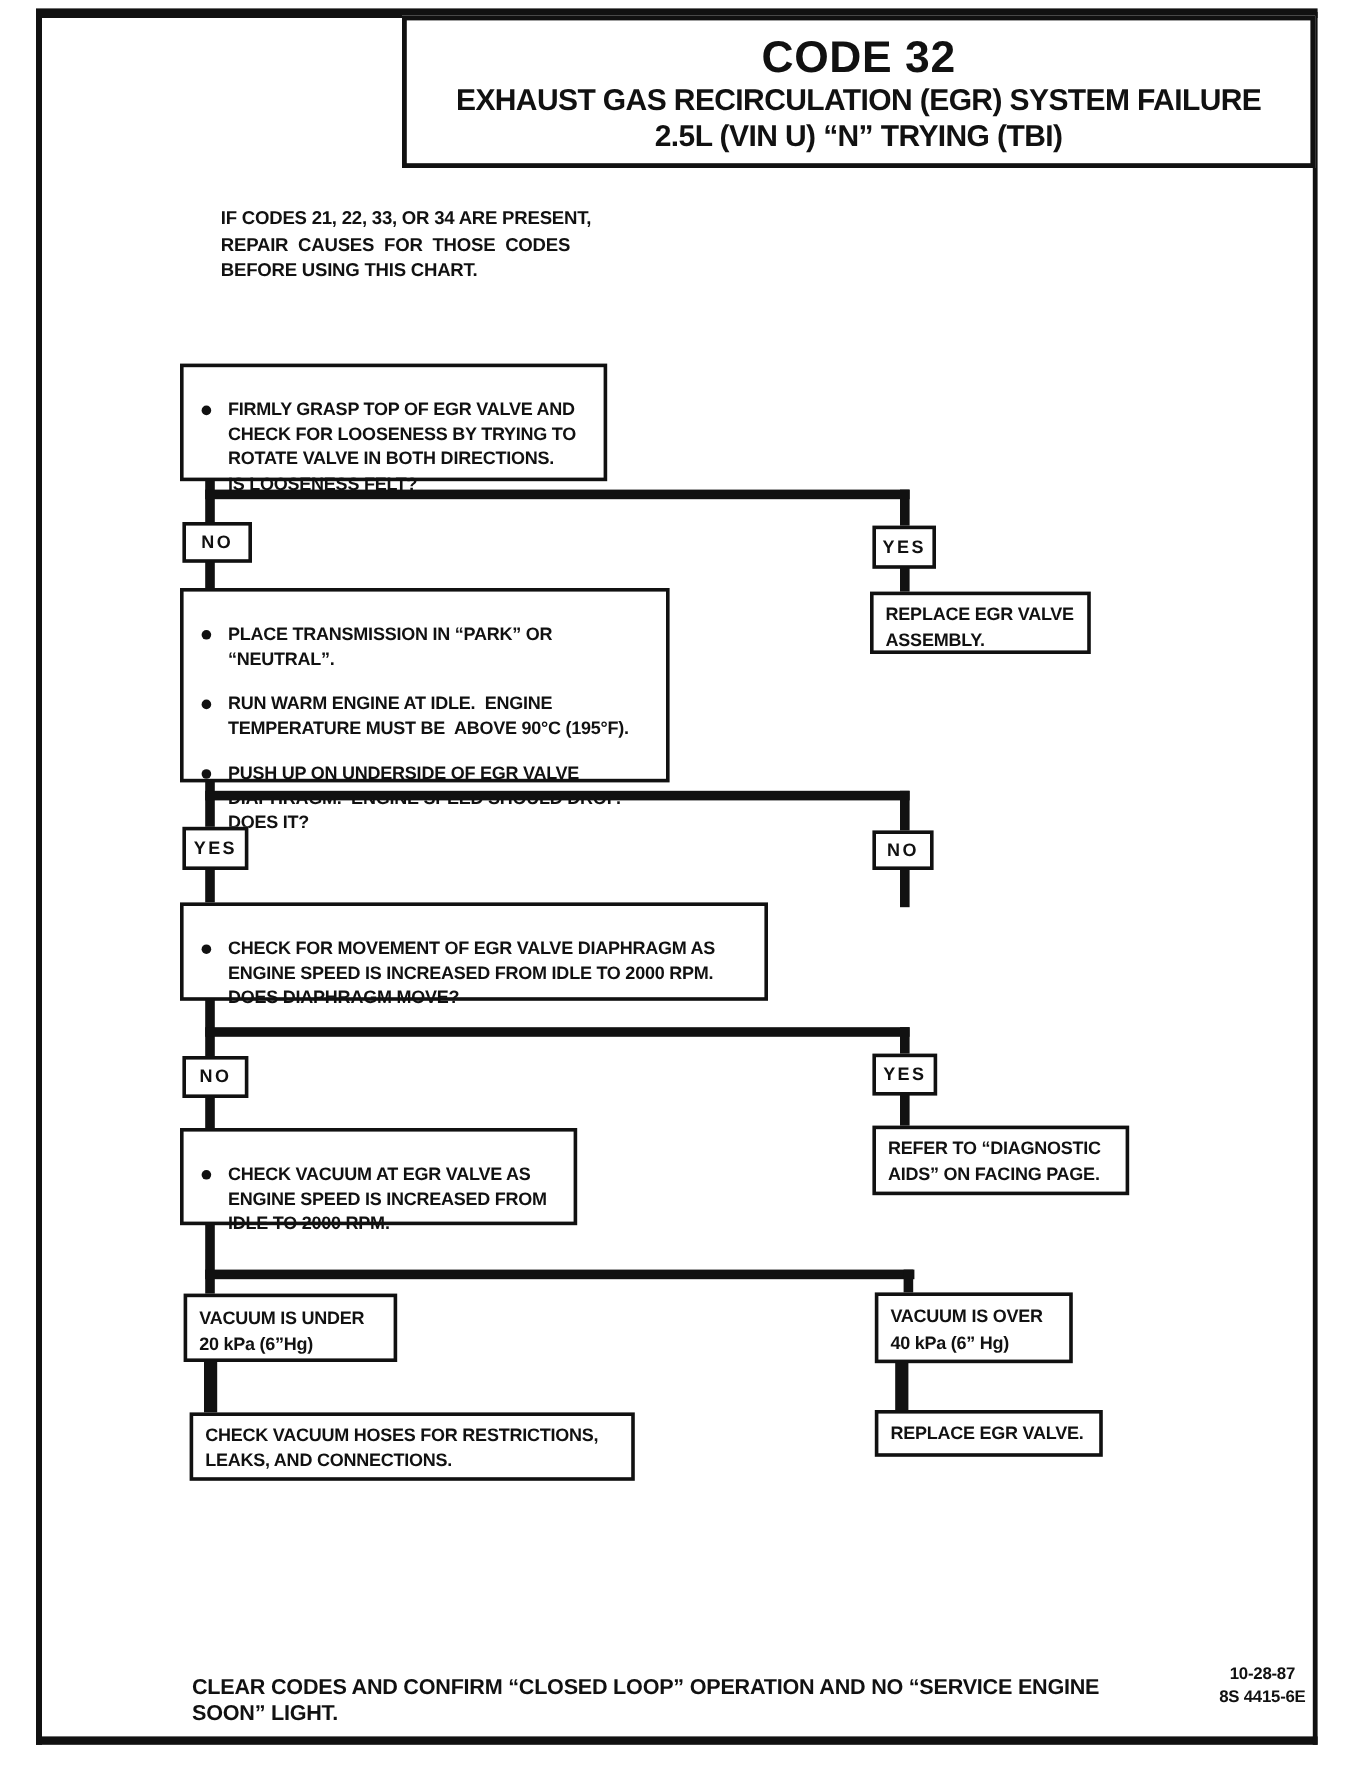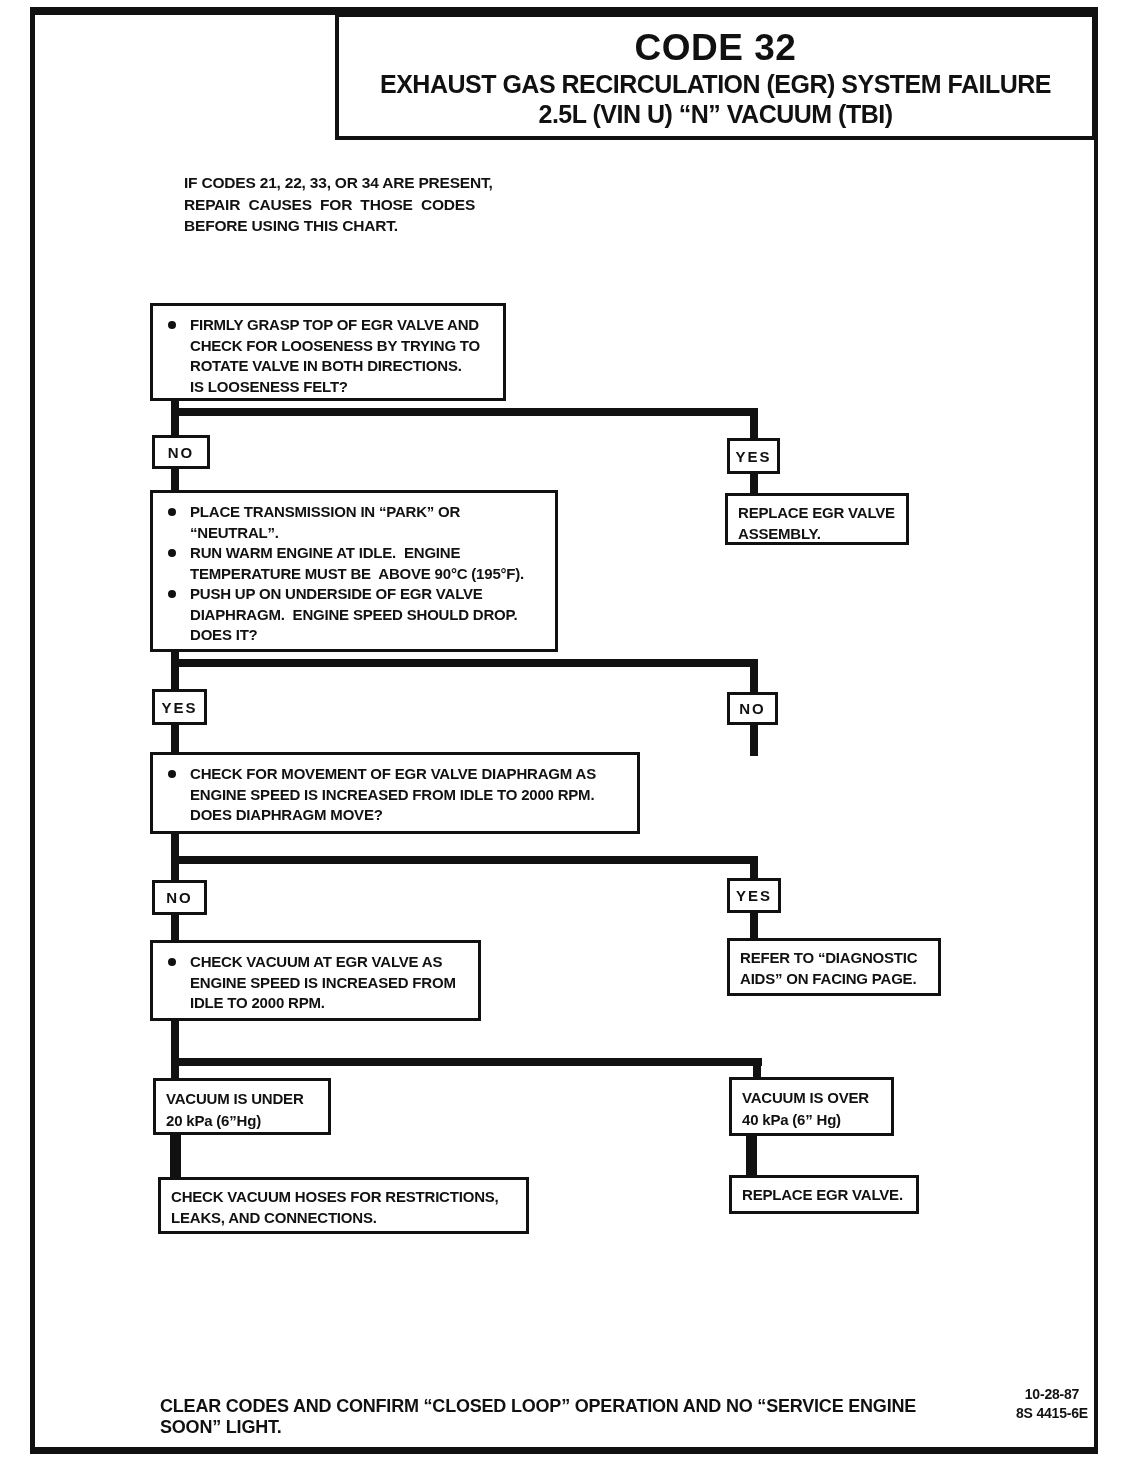--- a/index.html
+++ b/index.html
@@ -36,21 +36,21 @@
     font-size:15.5px; line-height:21.5px; letter-spacing:-0.2px;margin-left:21px;
   }
   .pre { white-space:pre-wrap; }
   .node {
     position:absolute; background:#fff;
     border:3px solid #111; box-sizing:border-box;
     font-size:15px; line-height:20.5px; letter-spacing:-0.2px;
   }
   .node.action { padding:7px 9px 5px 10px; }
   .node.bullets { padding:9px 6px 5px 12px; }
-  .bullet-row { display:flex; align-items:flex-start; }
+  .bullet-row { display:flex; align-items:flex-start;margin-top:17px; }
   .dot {
     width:8px; height:8px; border-radius:50%;
     background:#111; margin:6px 14px 0 3px; flex:none;
   }
   .decision {
     position:absolute; background:#fff;
     border:3px solid #111; box-sizing:border-box;
     display:flex; align-items:center; justify-content:center;
     font-size:15px; letter-spacing:2px;
   }
@@ -68,21 +68,21 @@
 <body>
 
 <div class="page">
 
   <div class="topbar"></div>
   <div class="frame"></div>
 
   <div class="titlebox">
     <div class="title-code">CODE 32</div>
     <div class="title-sub">EXHAUST GAS RECIRCULATION (EGR) SYSTEM FAILURE</div>
-    <div class="title-sub">2.5L  (VIN U)  “N”  VACUUM  (TBI)</div>
+    <div class="title-sub">2.5L  (VIN U)  “N”  TRYING  (TBI)</div>
   </div>
 
   <div class="intro pre">IF CODES 21, 22, 33, OR 34 ARE PRESENT,
 REPAIR  CAUSES  FOR  THOSE  CODES
 BEFORE USING THIS CHART.</div>
 
   <div class="node bullets" style="left:150px;top:303px;width:356px;height:98px;">
     <div class="bullet-row">
       <span class="dot"></span>
       <span class="pre">FIRMLY GRASP TOP OF EGR VALVE AND

